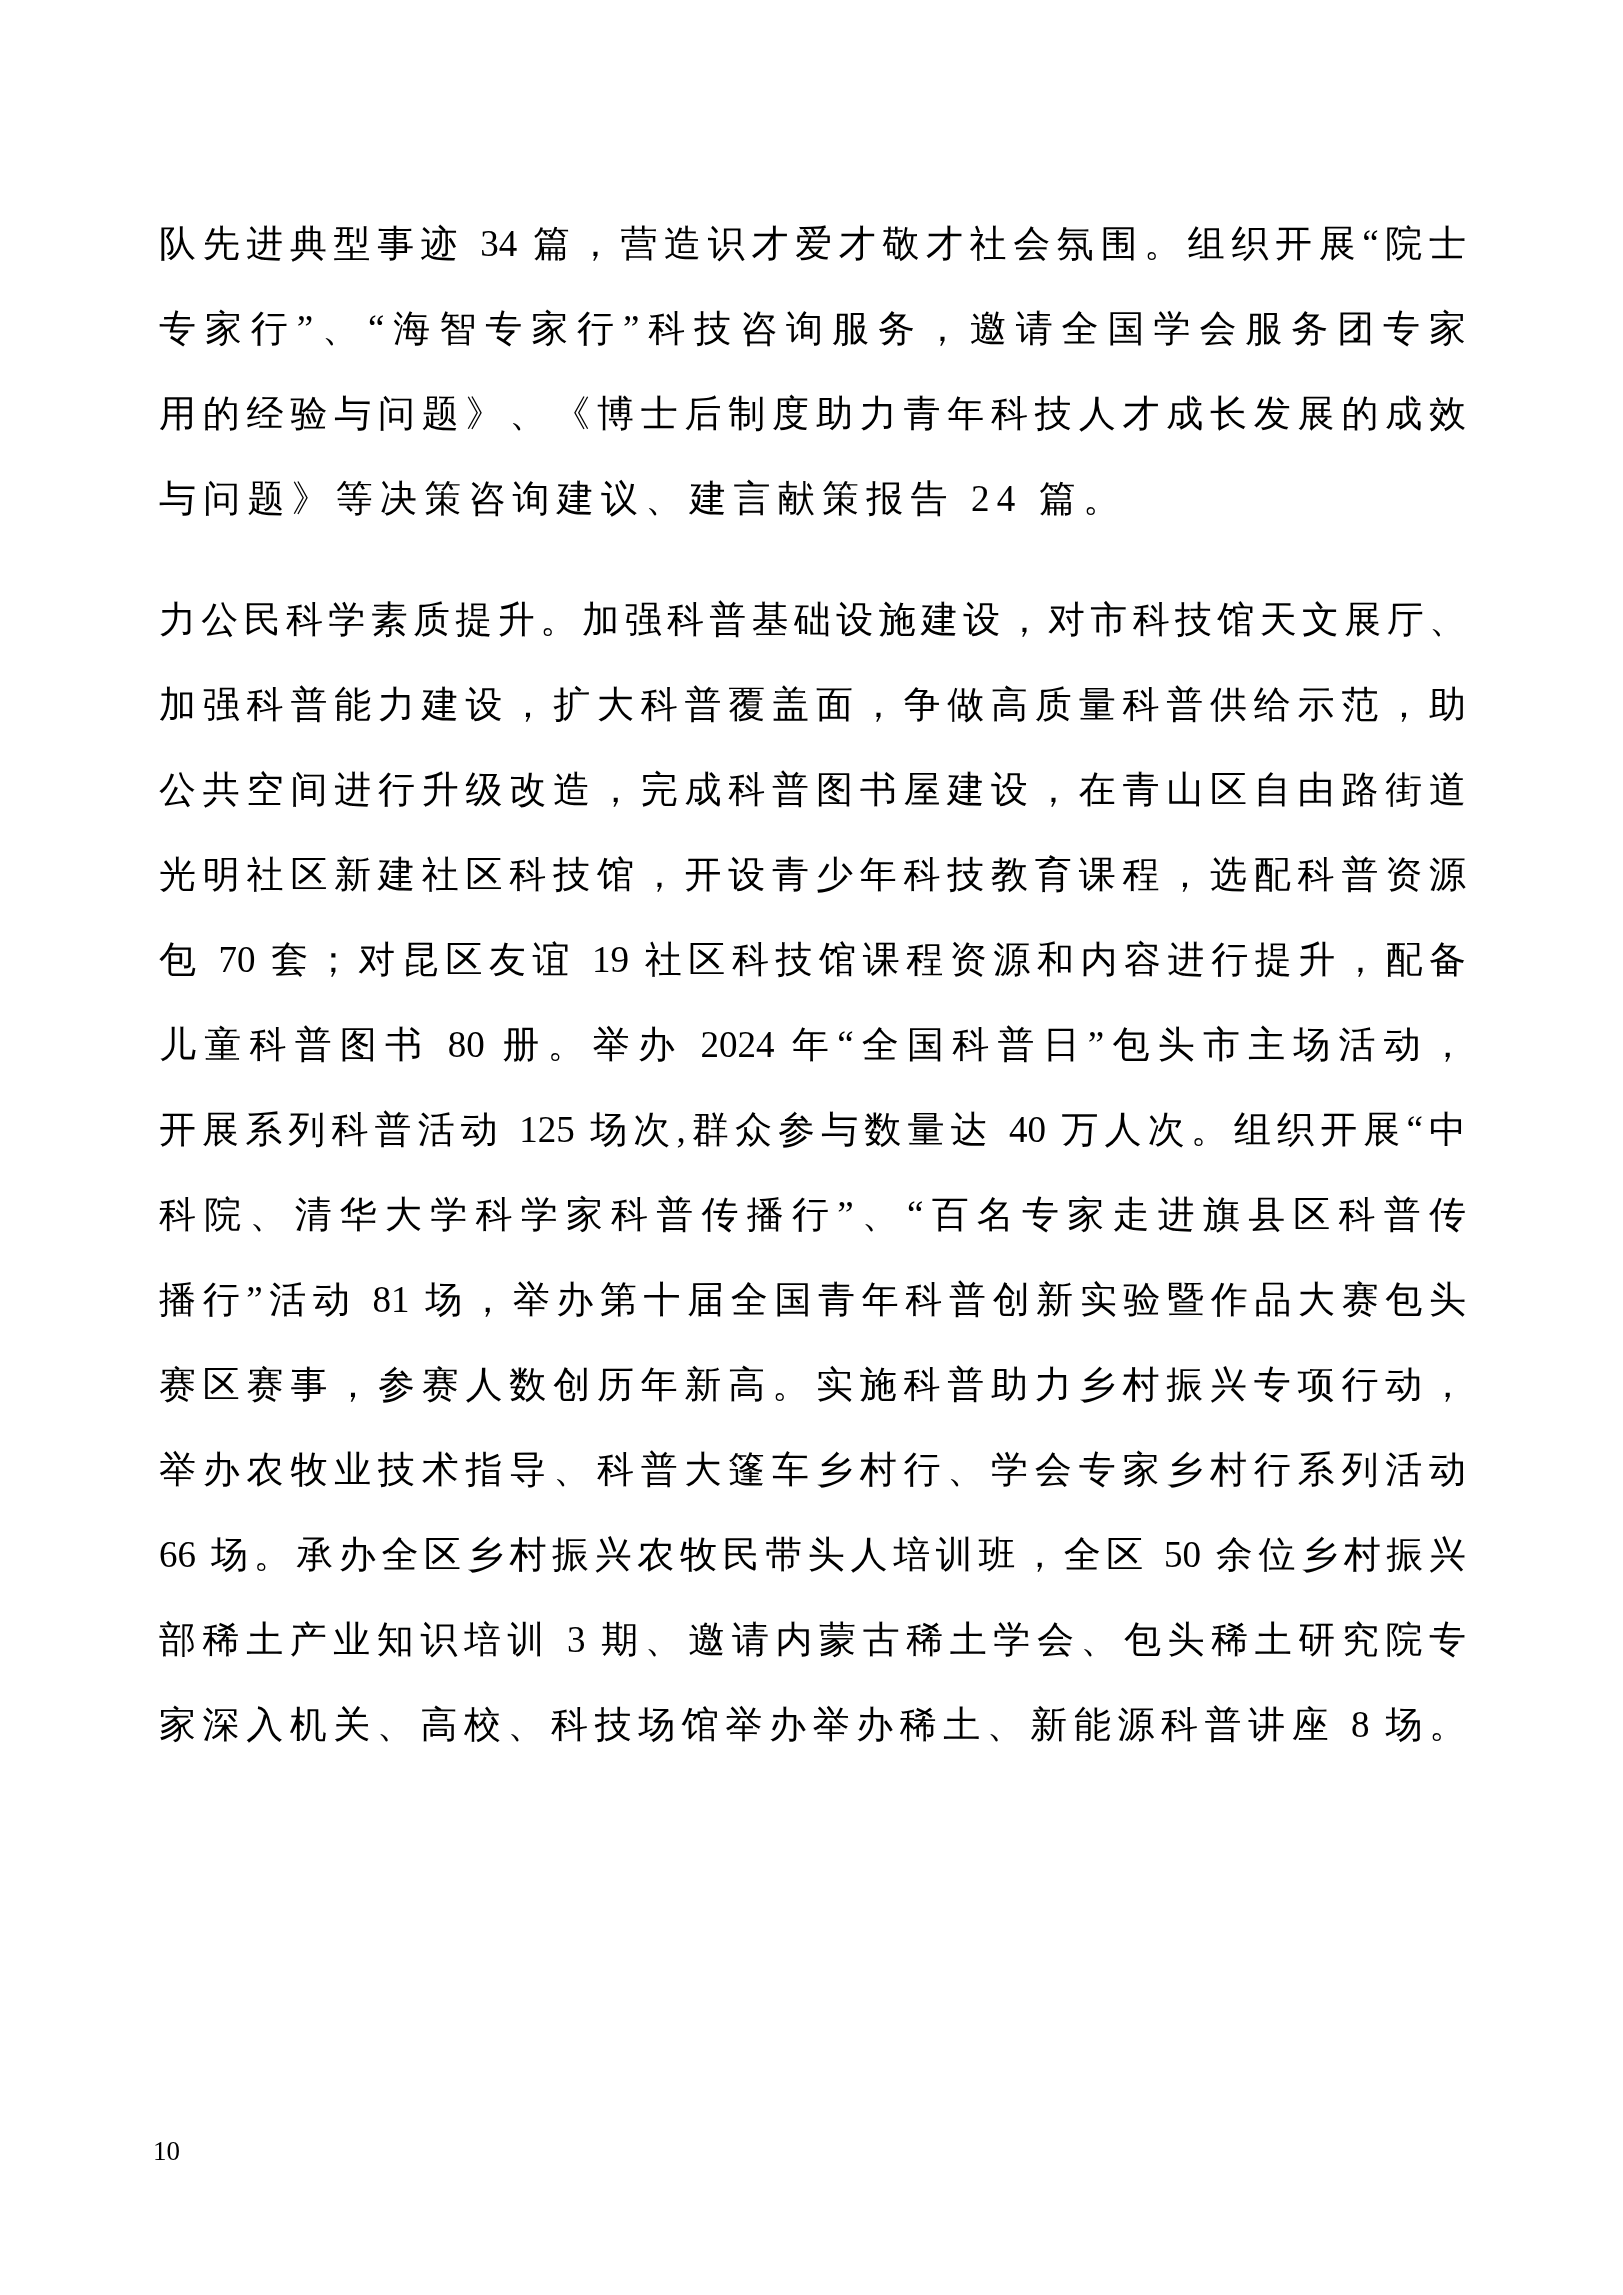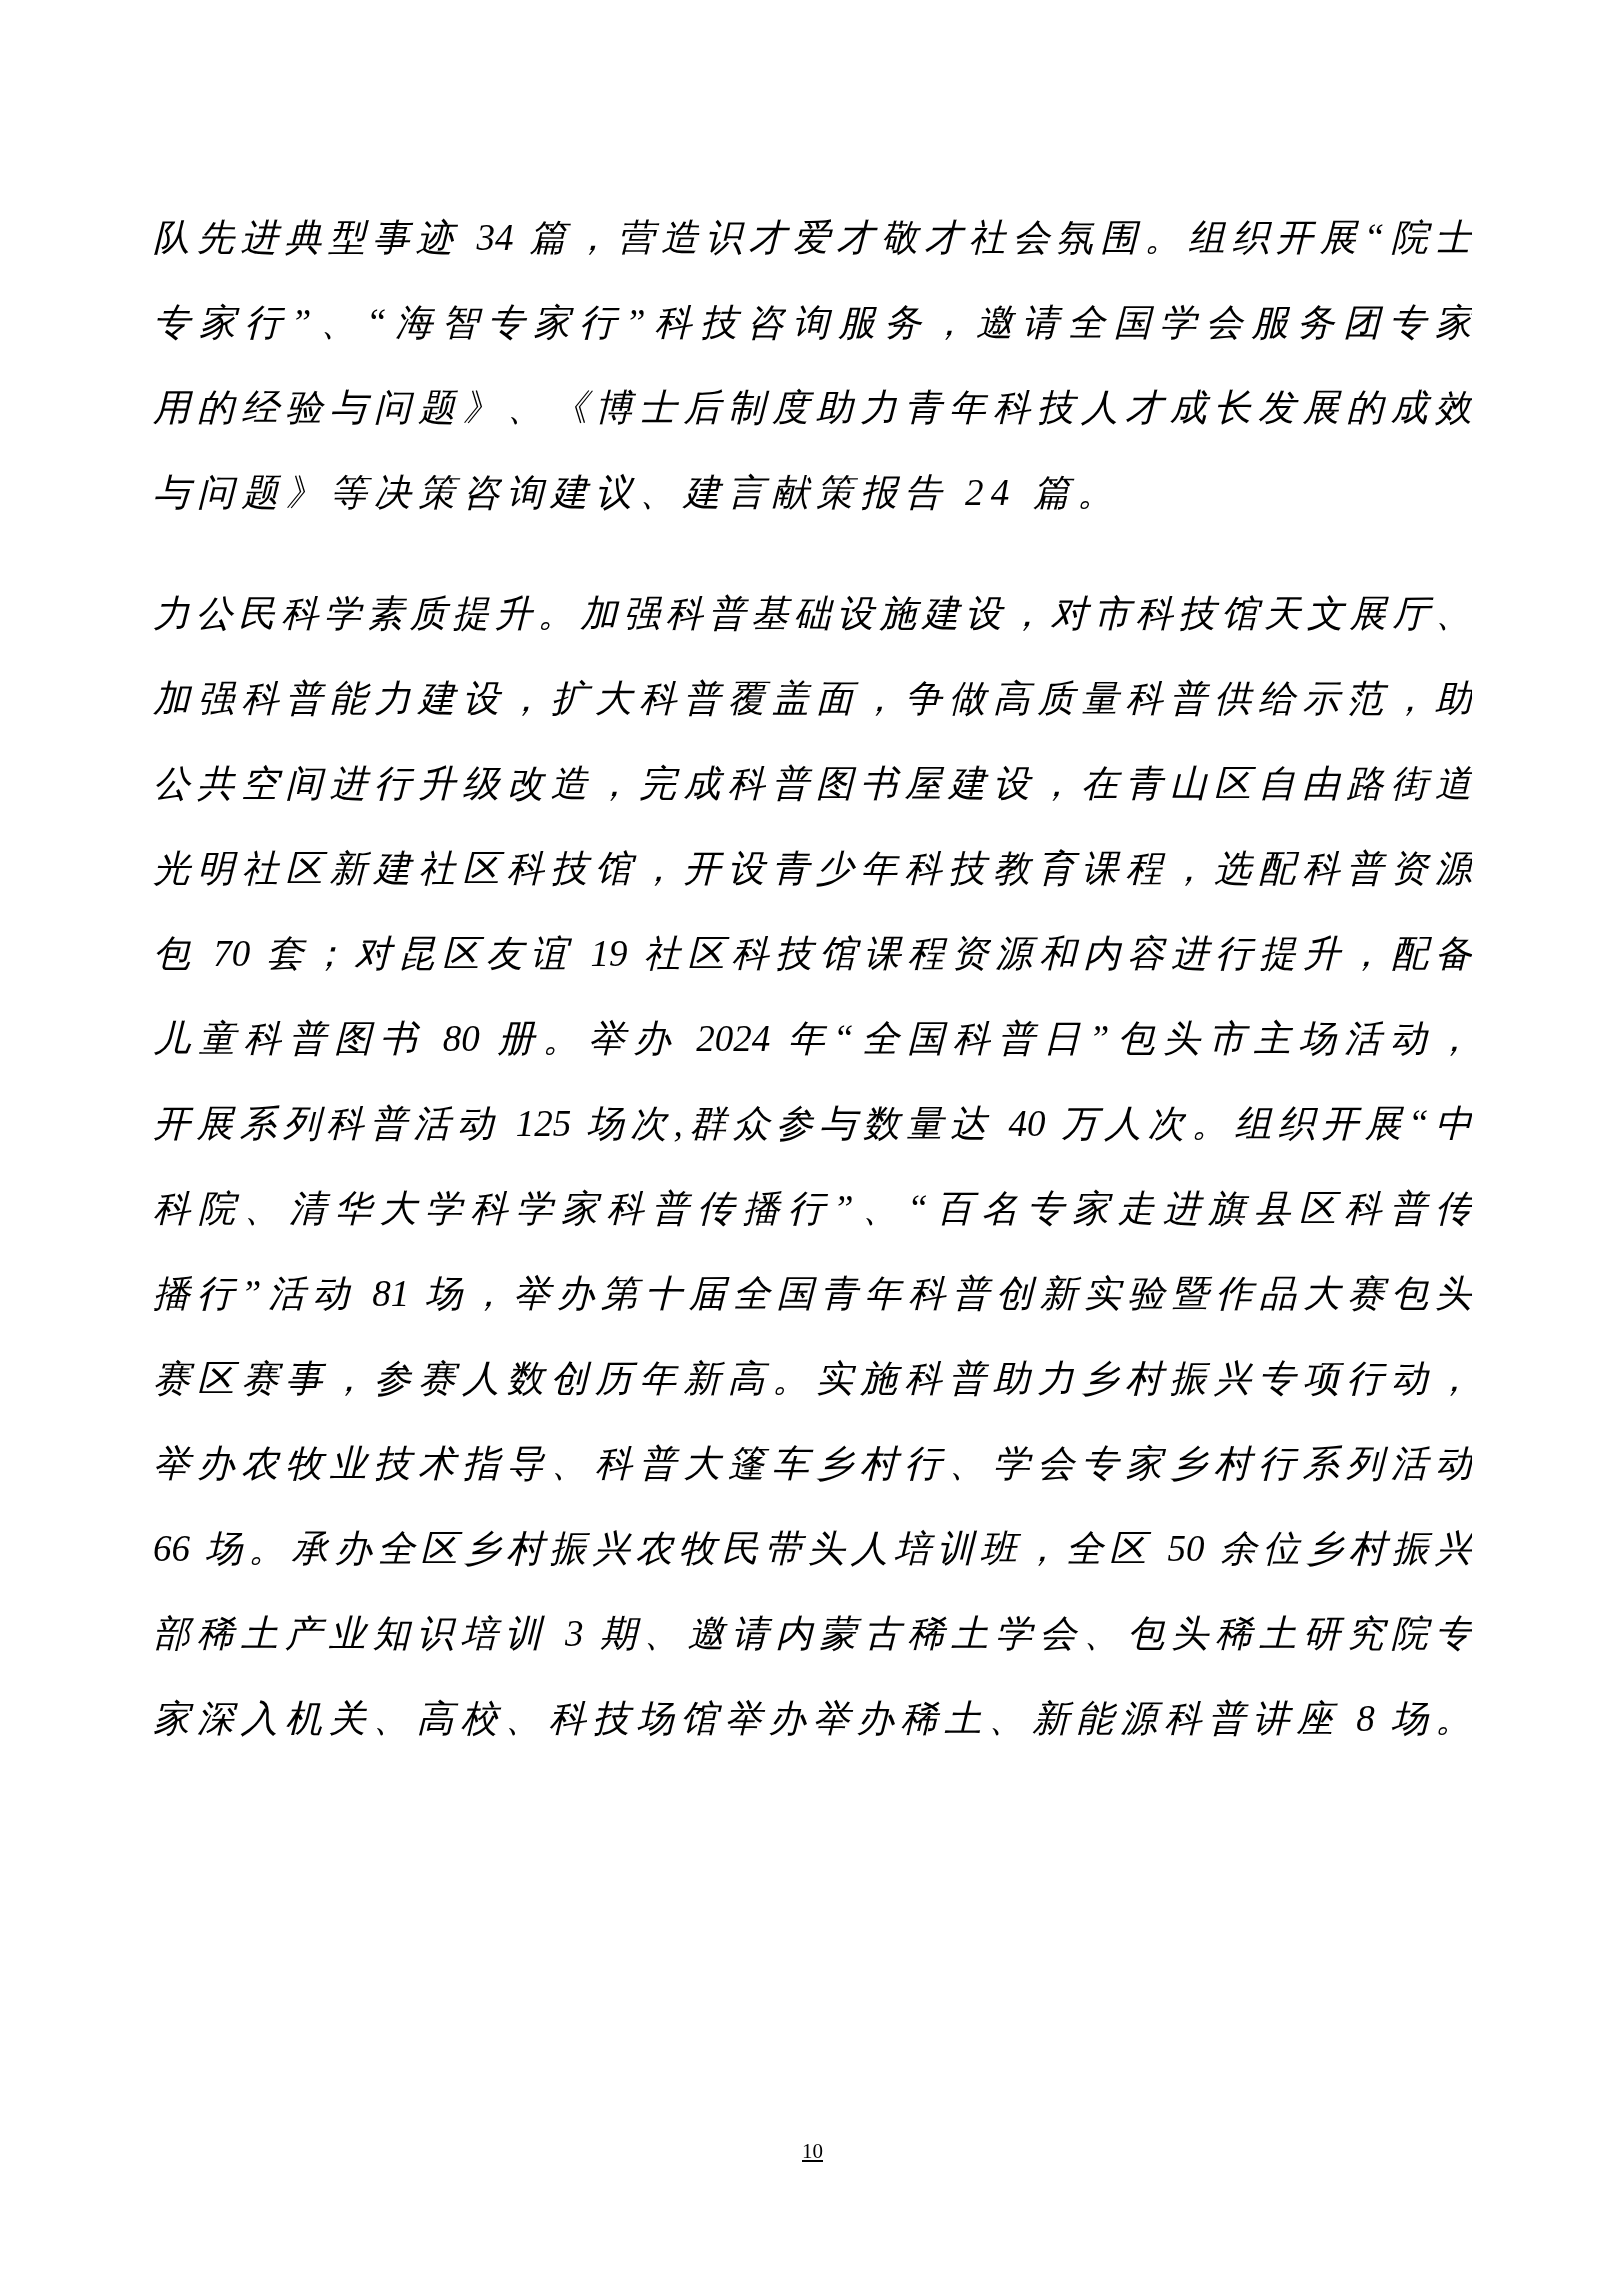--- a/index.html
+++ b/index.html
@@ -16,23 +16,22 @@
     font-family: "Liberation Serif", "DejaVu Serif", serif;
     overflow: hidden;
   }
   .text-body {
     position: absolute;
     left: 153px;
     top: 195px;
     width: 1319px;
   }
   .para {
-    margin: 0;
+    margin: 6px;
     padding: 0;
-    font-style: italic;
   }
   .para.extra-space {
     margin-top: 36px;
   }
   .line {
     font-size: 37px;
     line-height: 85px;
     height: 85px;
     color: #000000;
     text-align: justify;
@@ -47,24 +46,23 @@
     text-align-last: left;
     letter-spacing: 7.2px;
   }
   .page-number {
     position: absolute;
     top: 2127px;
     left: 153px;
     width: 1319px;
     height: 48px;
     line-height: 48px;
-    text-align: center;
-    font-size: 21px;
+    text-align: left;
+    font-size: 27px;
     color: #000000;
-    text-decoration: underline;
   }
 </style>
 </head>
 <body>
 
 <div class="page">
   <div class="text-body">
       <div class="para">
         <div class="line">队先进典型事迹 34 篇，营造识才爱才敬才社会氛围。组织开展“院士</div>
         <div class="line">专家行”、“海智专家行”科技咨询服务，邀请全国学会服务团专家</div>

